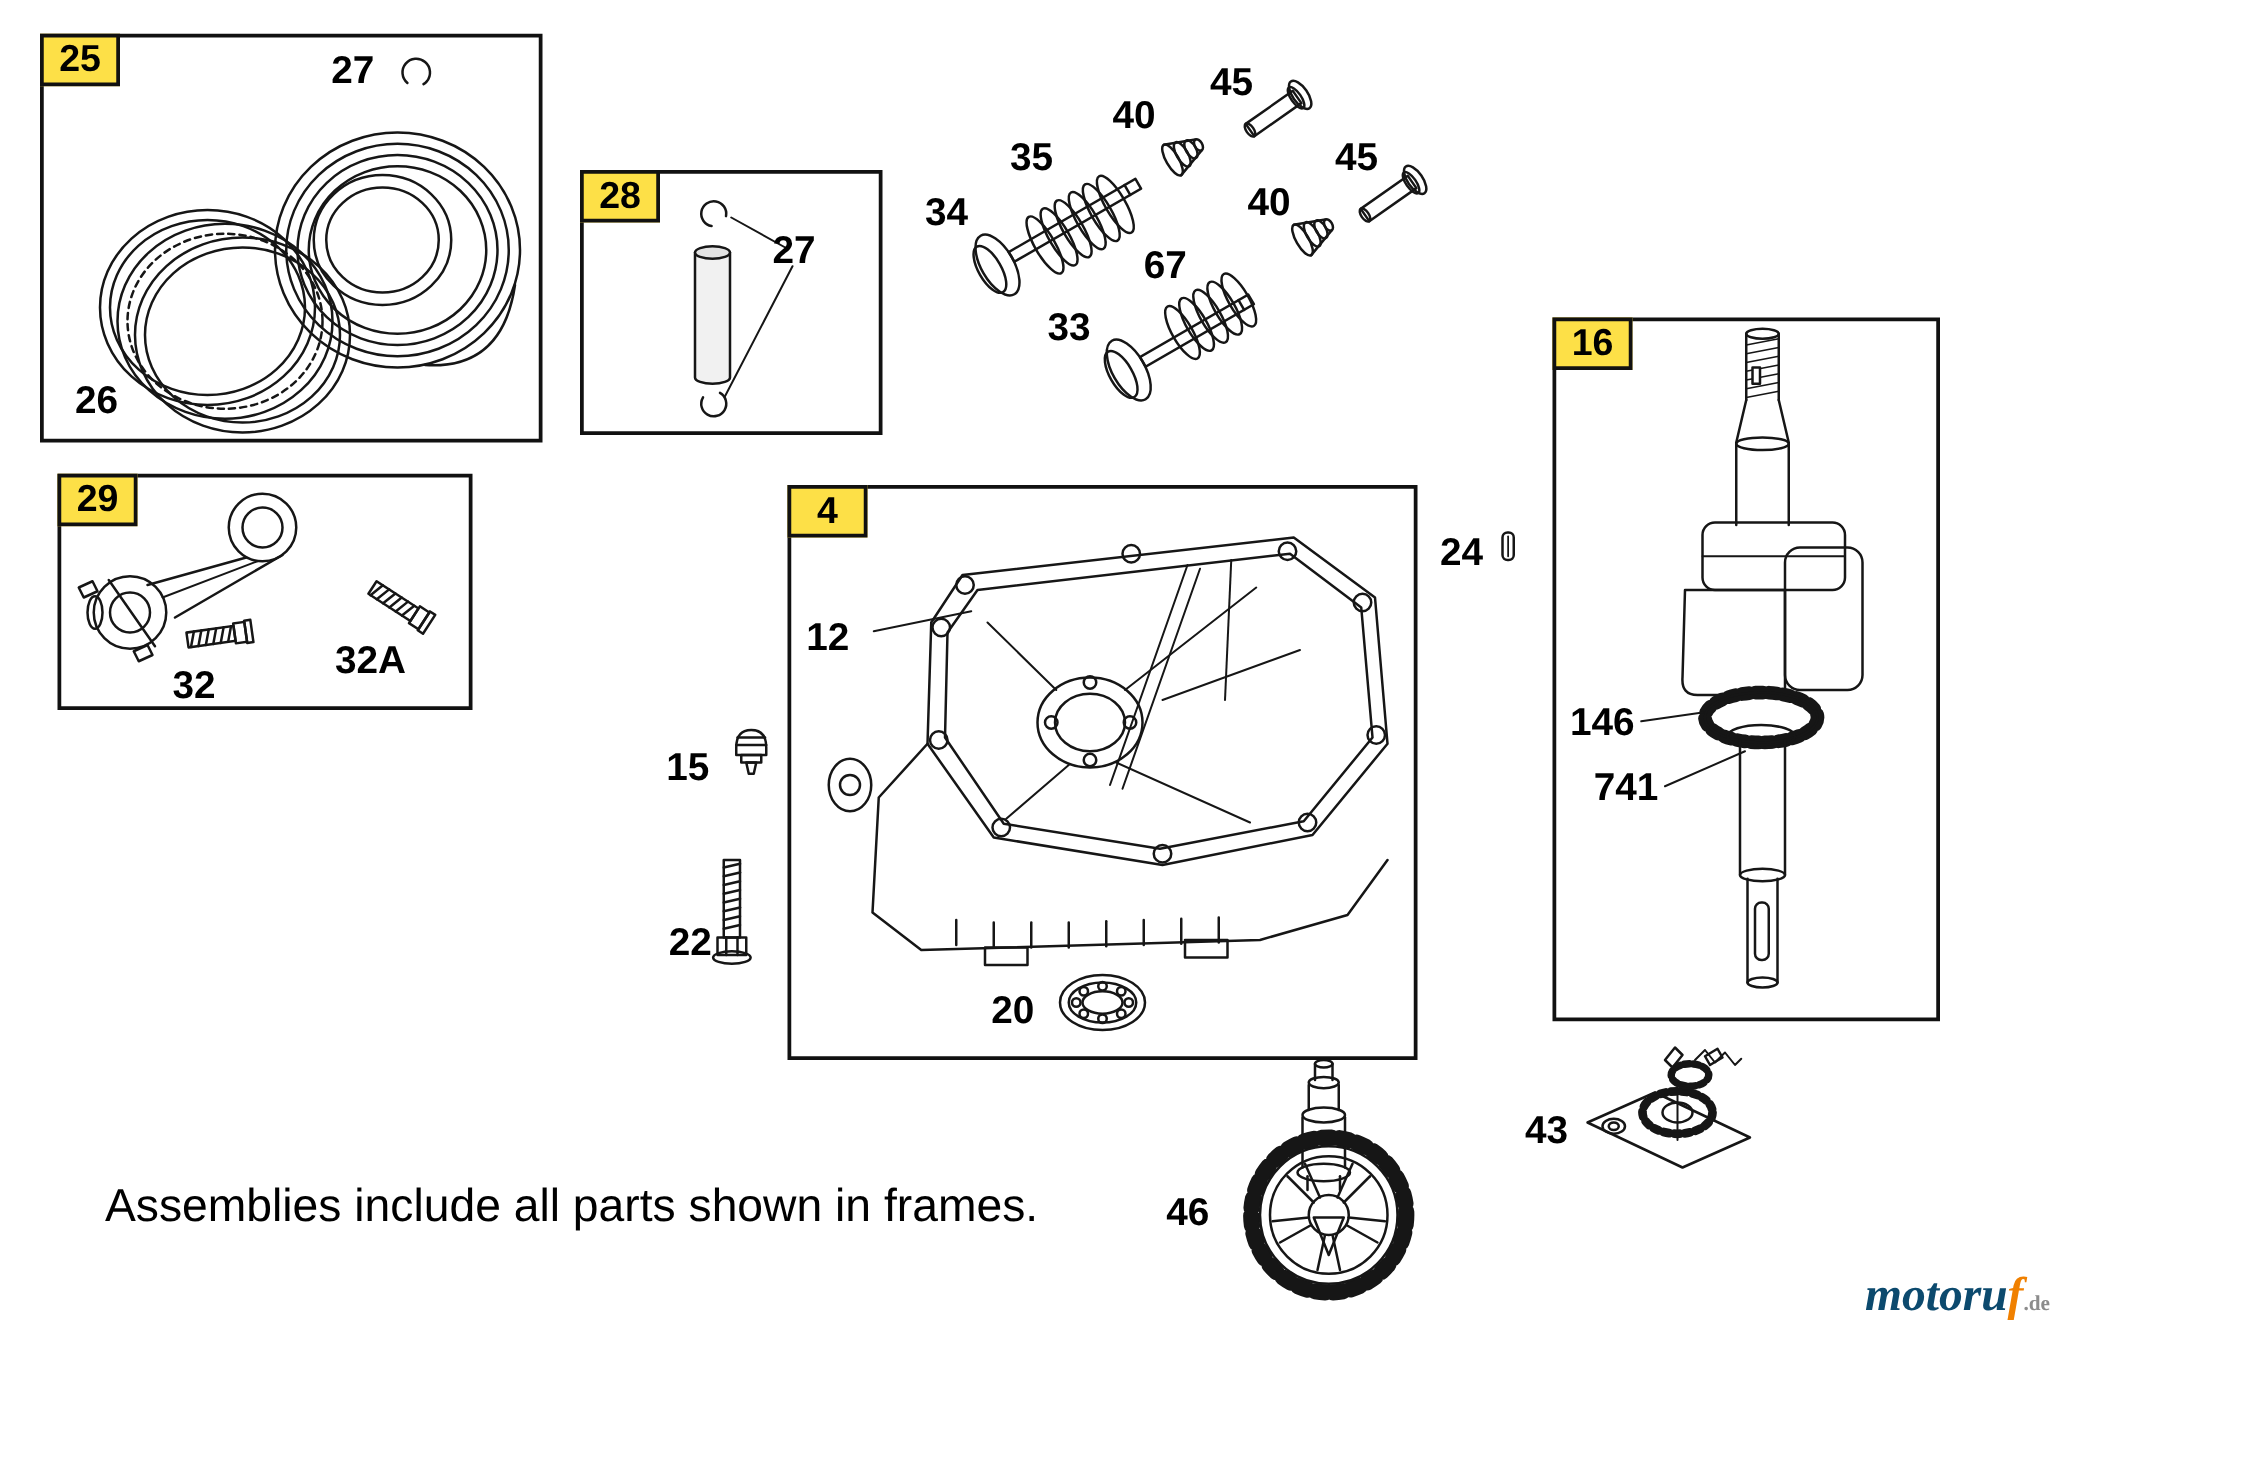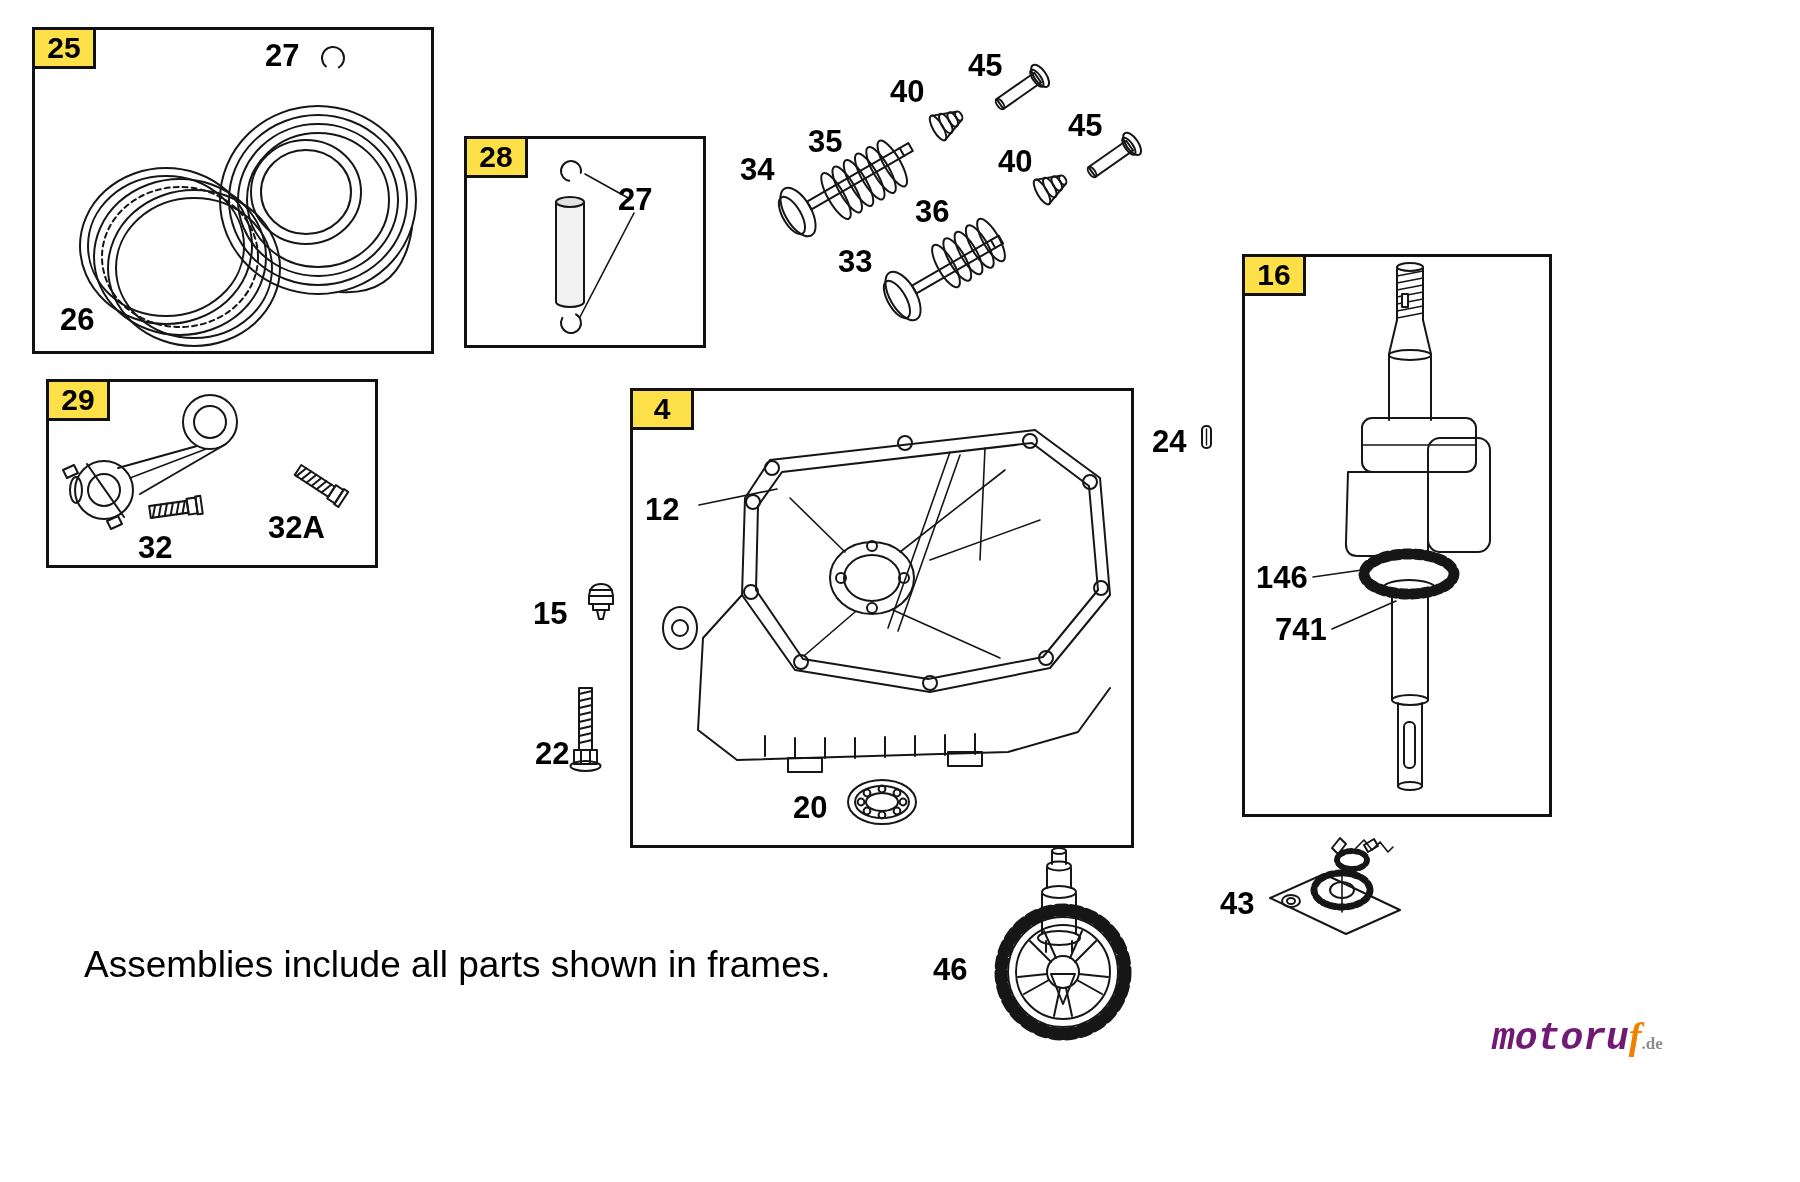--- a/index.html
+++ b/index.html
@@ -12,21 +12,21 @@
   #art * { stroke:#161616; stroke-width:2; fill:none; stroke-linecap:round; stroke-linejoin:round; }
   .frame { position:absolute; border:3px solid #111; }
   .frame-num {
     position:absolute; left:-3px; top:-3px; min-width:64px; height:42px;
     border:3px solid #111; background:#fde047; display:flex; align-items:center;
     justify-content:center; font-weight:bold; font-size:30px; padding:0 10px;
   }
   .plabel { position:absolute; font-weight:bold; font-size:31px; white-space:nowrap; }
   .footer-note { position:absolute; left:84px; top:944px; font-size:37px; }
   .watermark { position:absolute; left:1492px; top:1014px; font-family:"Liberation Serif", serif; font-style:italic; font-weight:bold; font-size:38px; }
-  .wm-green { color:#701a75;font-family:Liberation Mono, monospace; }
+  .wm-green { color:#0c4a6e; }
   .wm-orange { color:#f08000; }
   .wm-tld { font-size:17px; color:#8c8c8c; font-style:normal; }
 </style>
 </head>
 <body>
 
 <svg id="art" width="1800" height="1182" viewBox="0 0 1800 1182">
 
   <g>
     <ellipse cx="166" cy="246" rx="86" ry="78"></ellipse>
@@ -340,26 +340,26 @@
 <div class="frame" style="left:1242px; top:254px; width:310px; height:563px;">
   <div class="frame-num">
       <span>16</span>
     </div>
 </div>
 
 <div class="plabel" style="left:265px; top:38px;">27</div>
 <div class="plabel" style="left:60px;  top:302px;">26</div>
 <div class="plabel" style="left:618px; top:182px;">27</div>
 <div class="plabel" style="left:740px; top:152px;">34</div>
-<div class="plabel" style="left:808px; top:124px;">35</div>
+<div class="plabel" style="left:808px; top:108px;">35</div>
 <div class="plabel" style="left:890px; top:74px;">40</div>
 <div class="plabel" style="left:968px; top:48px;">45</div>
 <div class="plabel" style="left:1068px;top:108px;">45</div>
 <div class="plabel" style="left:998px; top:144px;">40</div>
-<div class="plabel" style="left:915px; top:194px;">36</div>
+<div class="plabel" style="left:915px; top:194px;">67</div>
 <div class="plabel" style="left:838px; top:244px;">33</div>
 <div class="plabel" style="left:138px; top:530px;">32</div>
 <div class="plabel" style="left:268px; top:510px;">32A</div>
 <div class="plabel" style="left:645px; top:492px;">12</div>
 <div class="plabel" style="left:533px; top:596px;">15</div>
 <div class="plabel" style="left:535px; top:736px;">22</div>
 <div class="plabel" style="left:793px; top:790px;">20</div>
 <div class="plabel" style="left:1152px;top:424px;">24</div>
 <div class="plabel" style="left:1256px;top:560px;">146</div>
 <div class="plabel" style="left:1275px;top:612px;">741</div>

